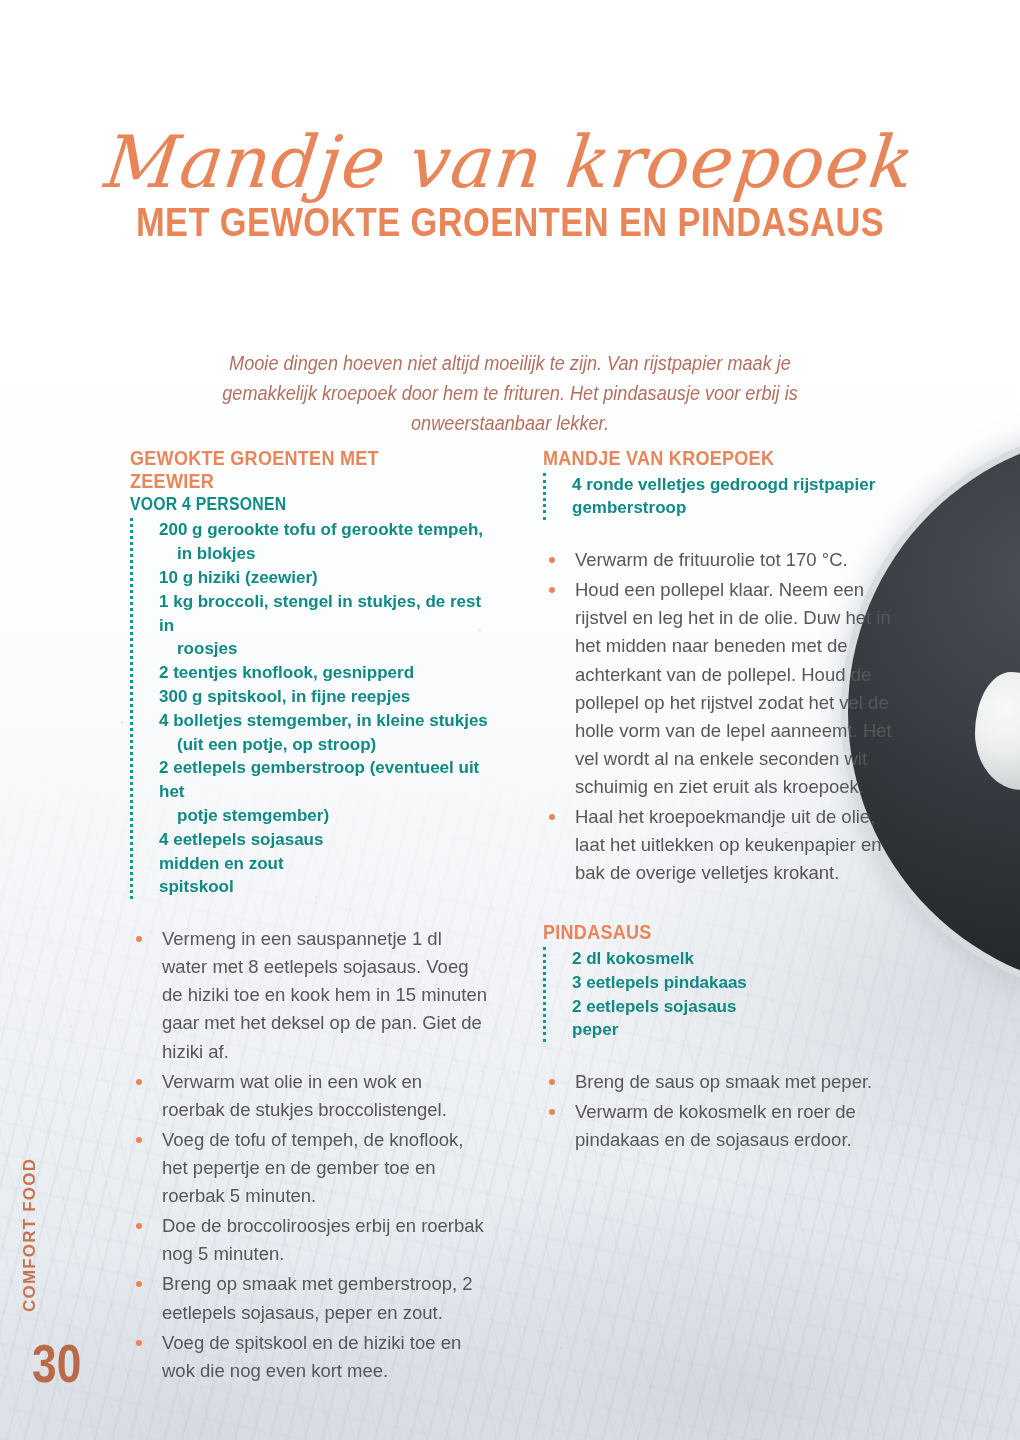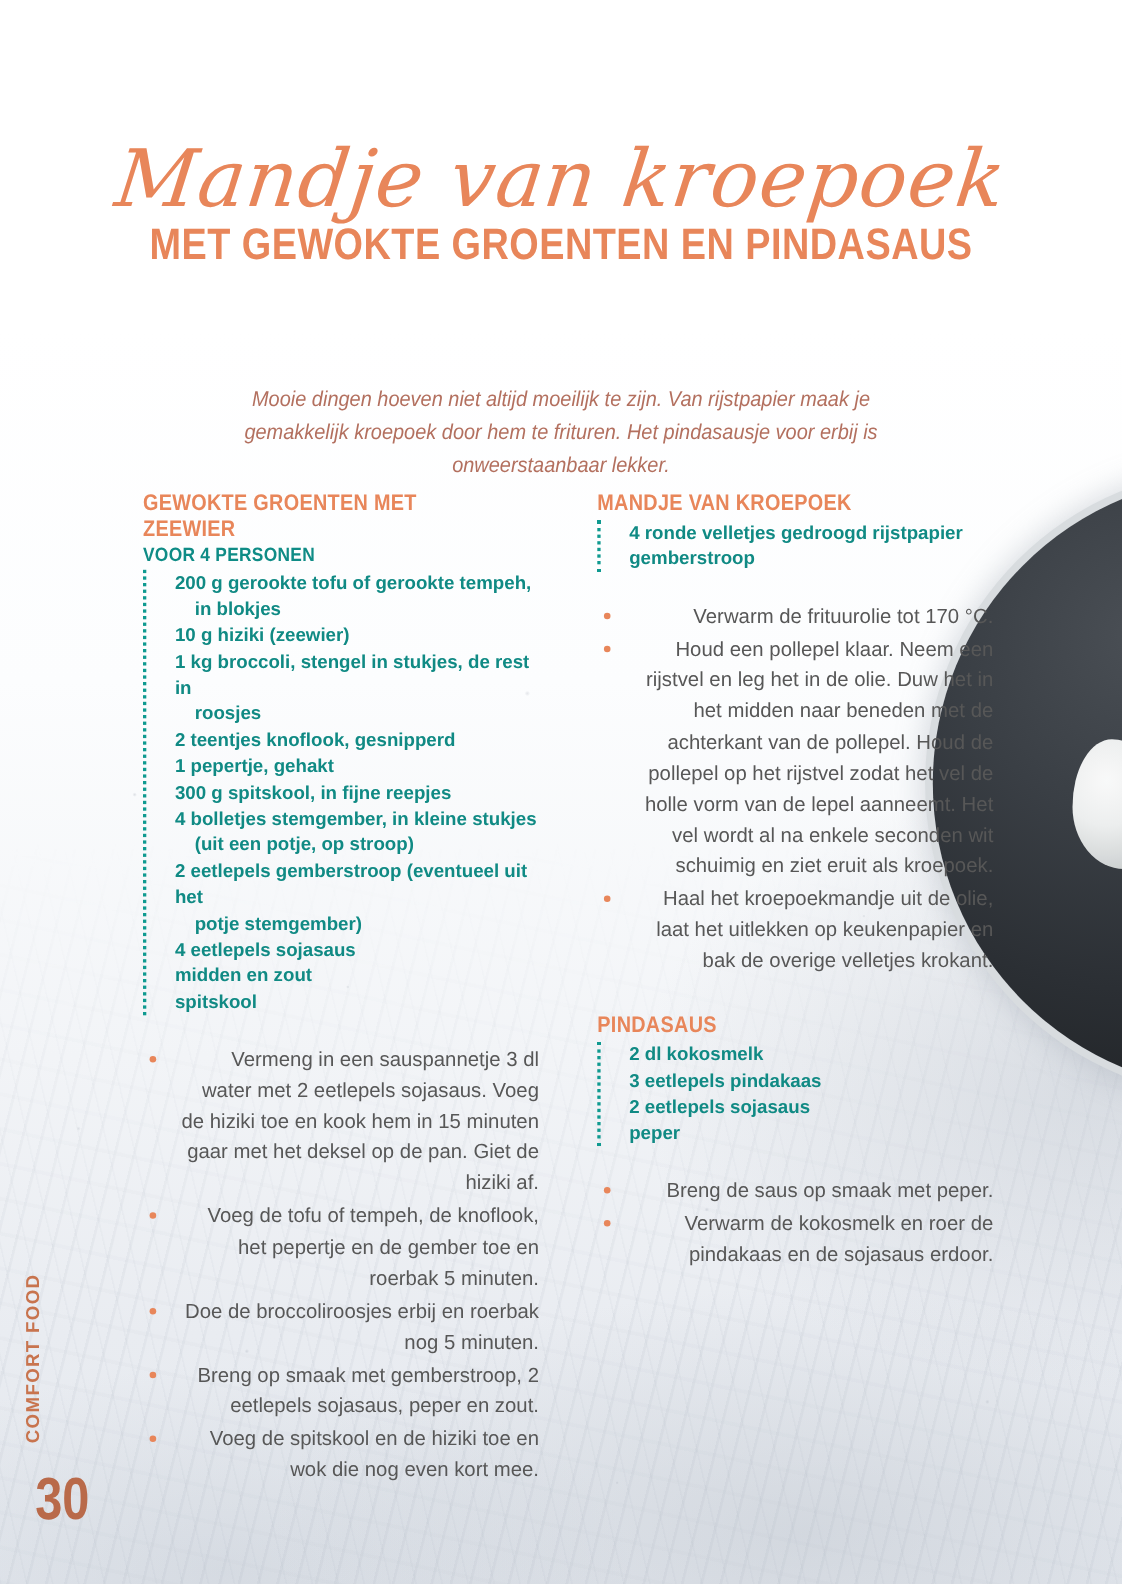--- a/index.html
+++ b/index.html
@@ -192,21 +192,20 @@
   .ingredients li .cont {
     display: block;
     padding-left: 18px;
   }
 
   
   .steps {
     list-style: none;
     margin: 26px 0 0 0;
     padding: 0;
-    text-align: right;
   }
   .steps li {
     position: relative;
     padding-left: 32px;
     margin-bottom: 2px;
     font-family: "Liberation Sans", sans-serif;
     font-weight: 400;
     font-size: 18.5px;
     line-height: 1.52;
     color: #575757;
@@ -272,30 +271,30 @@
   <p class="intro">Mooie dingen hoeven niet altijd moeilijk te zijn. Van rijstpapier maak je gemakkelijk kroepoek door hem te frituren. Het pindasausje voor erbij is onweerstaanbaar lekker.</p>
 
   <div class="col col-left">
     <h3 class="section-head">GEWOKTE GROENTEN MET ZEEWIER</h3>
     <div class="serves">VOOR 4 PERSONEN</div>
     <ul class="ingredients" id="left-ing">
         <li>200 g gerookte tofu of gerookte tempeh,<span class="cont">in blokjes</span></li>
         <li>10 g hiziki (zeewier)</li>
         <li>1 kg broccoli, stengel in stukjes, de rest in<span class="cont">roosjes</span></li>
         <li>2 teentjes knoflook, gesnipperd</li>
-        <li>1 pepertje, gehakt</li>
         <li>300 g spitskool, in fijne reepjes</li>
         <li>4 bolletjes stemgember, in kleine stukjes<span class="cont">(uit een potje, op stroop)</span></li>
         <li>2 eetlepels gemberstroop (eventueel uit het<span class="cont">potje stemgember)</span></li>
         <li>4 eetlepels sojasaus</li>
         <li>midden en zout</li>
         <li>spitskool</li>
       </ul>
     <ul class="steps" id="left-steps">
-        <li>Vermeng in een sauspannetje 3 dl water met 2 eetlepels sojasaus. Voeg de hiziki toe en kook hem in 15 minuten gaar met het deksel op de pan. Giet de hiziki af.</li>
+        <li>Vermeng in een sauspannetje 1 dl water met 8 eetlepels sojasaus. Voeg de hiziki toe en kook hem in 15 minuten gaar met het deksel op de pan. Giet de hiziki af.</li>
+        <li>Verwarm wat olie in een wok en roerbak de stukjes broccolistengel.</li>
         <li>Voeg de tofu of tempeh, de knoflook, het pepertje en de gember toe en roerbak 5 minuten.</li>
         <li>Doe de broccoliroosjes erbij en roerbak nog 5 minuten.</li>
         <li>Breng op smaak met gemberstroop, 2 eetlepels sojasaus, peper en zout.</li>
         <li>Voeg de spitskool en de hiziki toe en wok die nog even kort mee.</li>
       </ul>
   </div>
 
   <div class="col col-right">
     <h3 class="section-head">MANDJE VAN KROEPOEK</h3>
     <ul class="ingredients" id="r1-ing">

